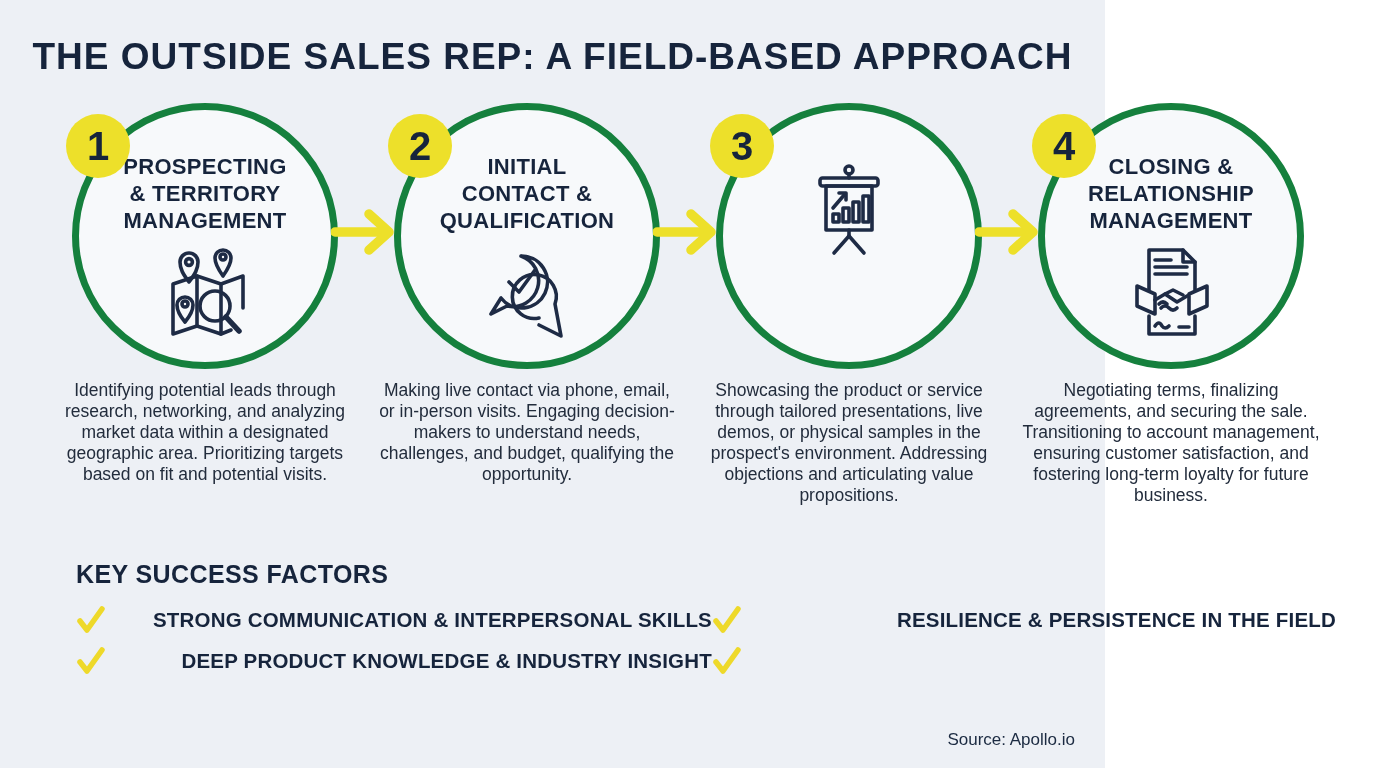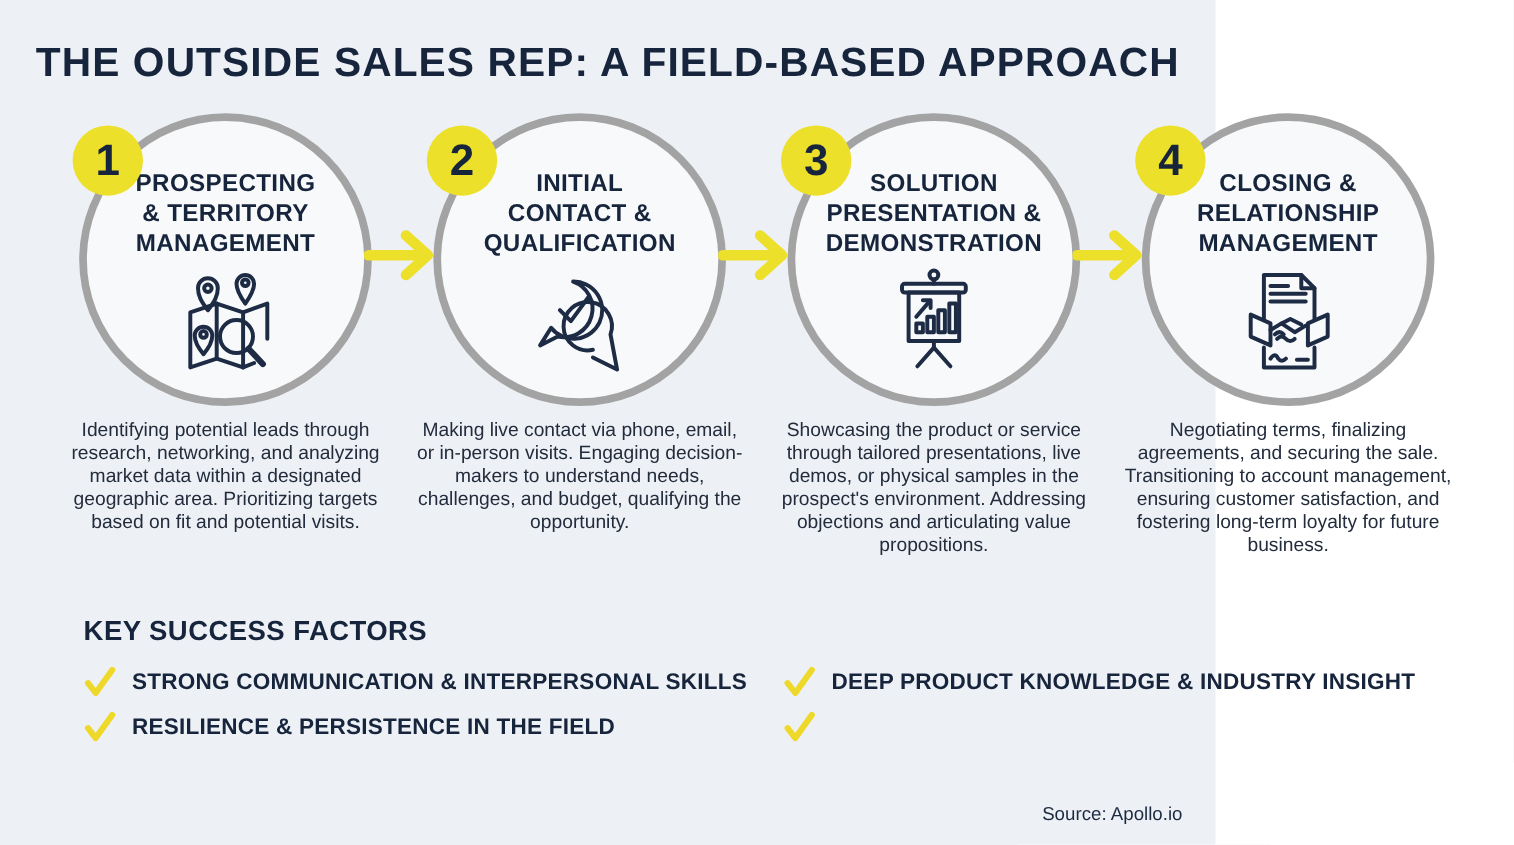--- a/index.html
+++ b/index.html
@@ -44,21 +44,21 @@
     position: relative;
     width: 278px;
     height: 272px;
   }
   .step-circle {
     position: absolute;
     left: 6px;
     top: 3px;
     width: 266px;
     height: 266px;
-    border: 7px solid #a3a3a3;
+    border: 7px solid #15803d;
     border-radius: 50%;
     background: #f7f9fb;
     display: flex;
     flex-direction: column;
     align-items: center;
     padding-top: 44px;
   }
   .step-badge {
     position: absolute;
     left: 0;
@@ -125,20 +125,21 @@
     top: 606px;
     width: 1260px;
     display: grid;
     grid-template-columns: 636px auto;
     row-gap: 13px;
   }
   .ksf-item {
     display: flex;
     align-items: center;
     gap: 14px;
+    justify-content: space-between;
   }
   .ksf-check { width: 30px; height: 28px; flex: 0 0 auto; }
   .ksf-label {
     font-size: 20.5px;
     font-weight: 700;
     letter-spacing: 0.2px;
     color: #16243c;
     white-space: nowrap;
   }
   
@@ -210,23 +211,20 @@
           </div>
         </div>
       </div>
       <div class="step-desc">Making live contact via phone, email, or in-person visits. Engaging decision-makers to understand needs, challenges, and budget, qualifying the opportunity.</div>
     </div>
 
     <div class="step-col">
       <div class="circle-wrap">
         <div class="step-badge">3</div>
         <div class="step-circle">
-          <div class="step-title">SOLUTION
-PRESENTATION &amp;
-DEMONSTRATION</div>
           <div class="step-icon">
             <svg viewBox="0 0 100 100">
               <g class="icon-stroke">
                 <circle cx="50" cy="8" r="4"></circle>
                 <path d="M50,12 L50,16"></path>
                 <rect x="21" y="16" width="58" height="8" rx="2.5"></rect>
                 <rect x="27" y="24" width="46" height="44"></rect>
                 <path d="M50,68 L50,74"></path>
                 <path d="M50,74 L35,91"></path>
                 <path d="M50,74 L65,91"></path>
@@ -312,29 +310,29 @@
           </svg>
       </span>
       <span class="ksf-label">STRONG COMMUNICATION &amp; INTERPERSONAL SKILLS</span>
     </div>
     <div class="ksf-item">
       <span class="ksf-check">
         <svg viewBox="0 0 30 28">
             <path class="check-stroke" d="M4,15 L11,24 L26,3"></path>
           </svg>
       </span>
-      <span class="ksf-label">DEEP PRODUCT KNOWLEDGE &amp; INDUSTRY INSIGHT</span>
+      <span class="ksf-label">RESILIENCE &amp; PERSISTENCE IN THE FIELD</span>
     </div>
     <div class="ksf-item">
       <span class="ksf-check">
         <svg viewBox="0 0 30 28">
             <path class="check-stroke" d="M4,15 L11,24 L26,3"></path>
           </svg>
       </span>
-      <span class="ksf-label">RESILIENCE &amp; PERSISTENCE IN THE FIELD</span>
+      <span class="ksf-label">DEEP PRODUCT KNOWLEDGE &amp; INDUSTRY INSIGHT</span>
     </div>
     <div class="ksf-item">
       <span class="ksf-check">
         <svg viewBox="0 0 30 28">
             <path class="check-stroke" d="M4,15 L11,24 L26,3"></path>
           </svg>
       </span>
     </div>
   </div>
 

